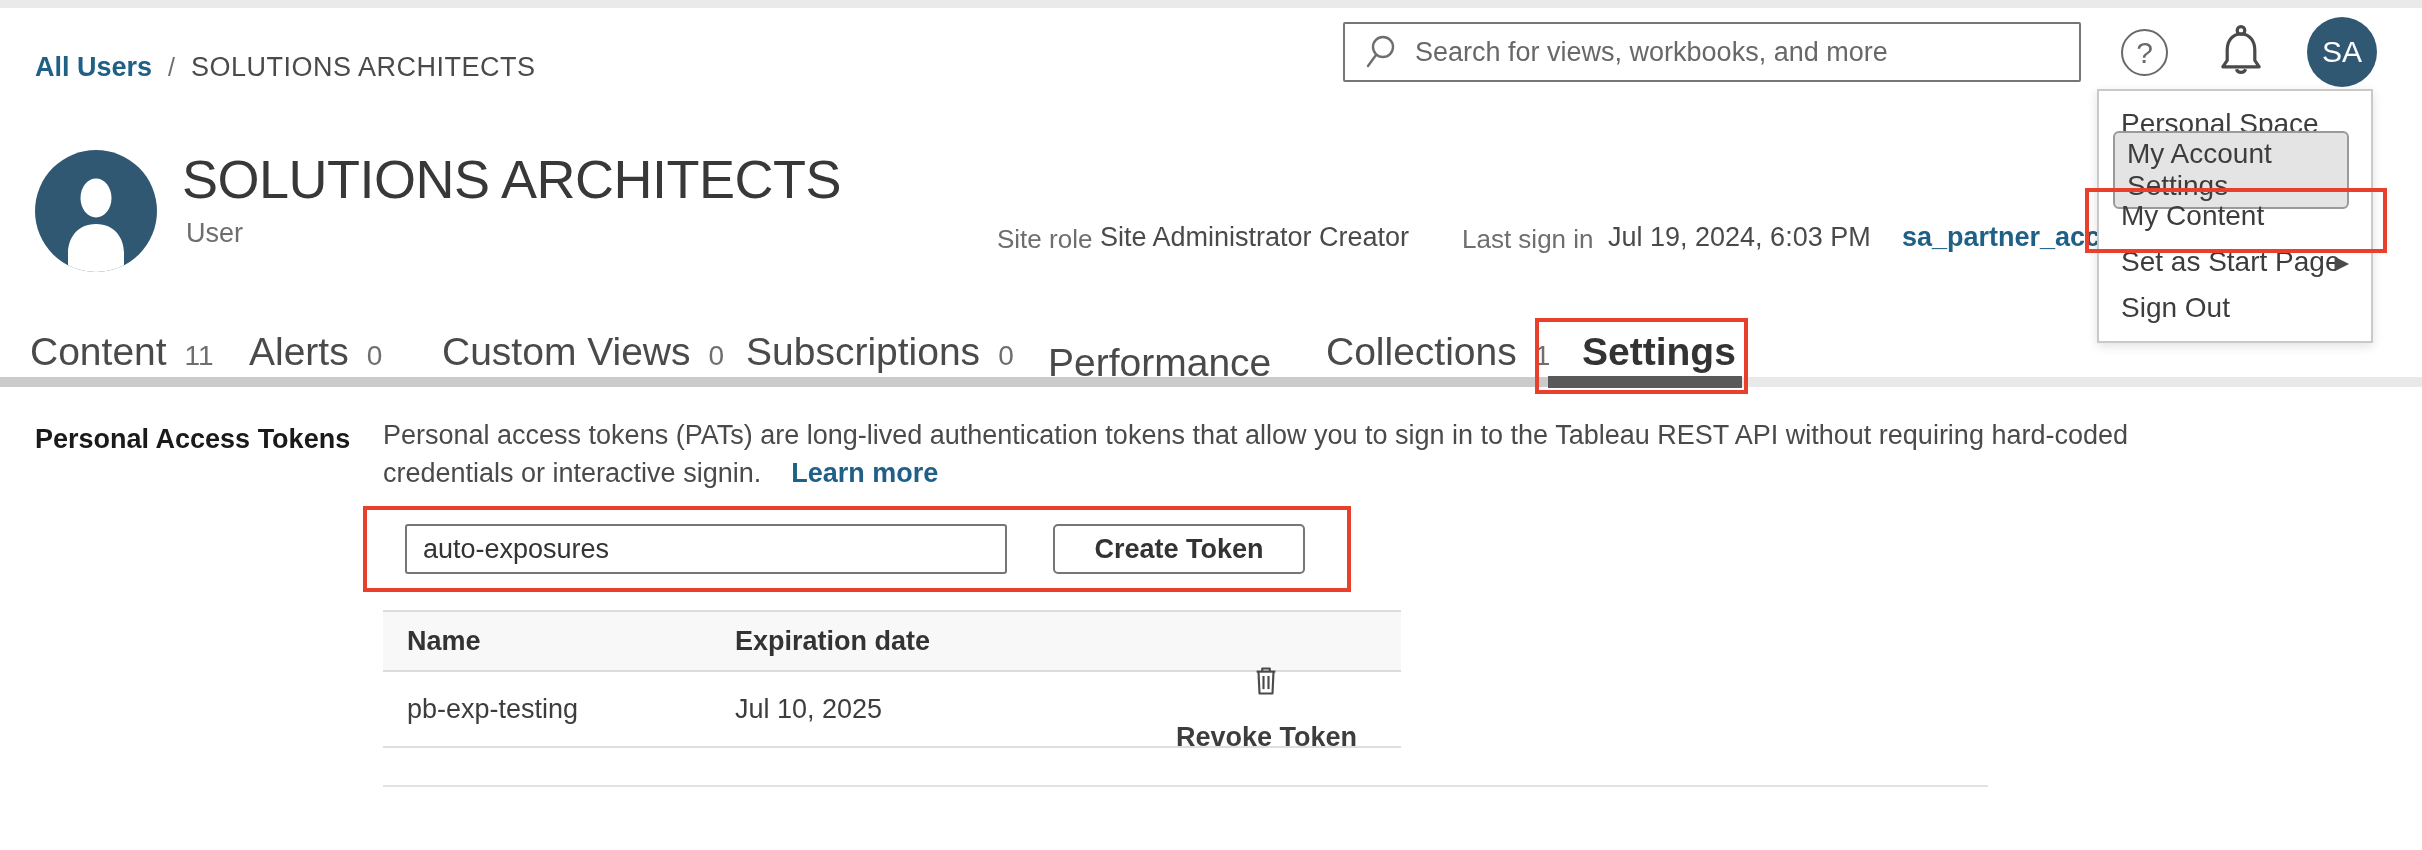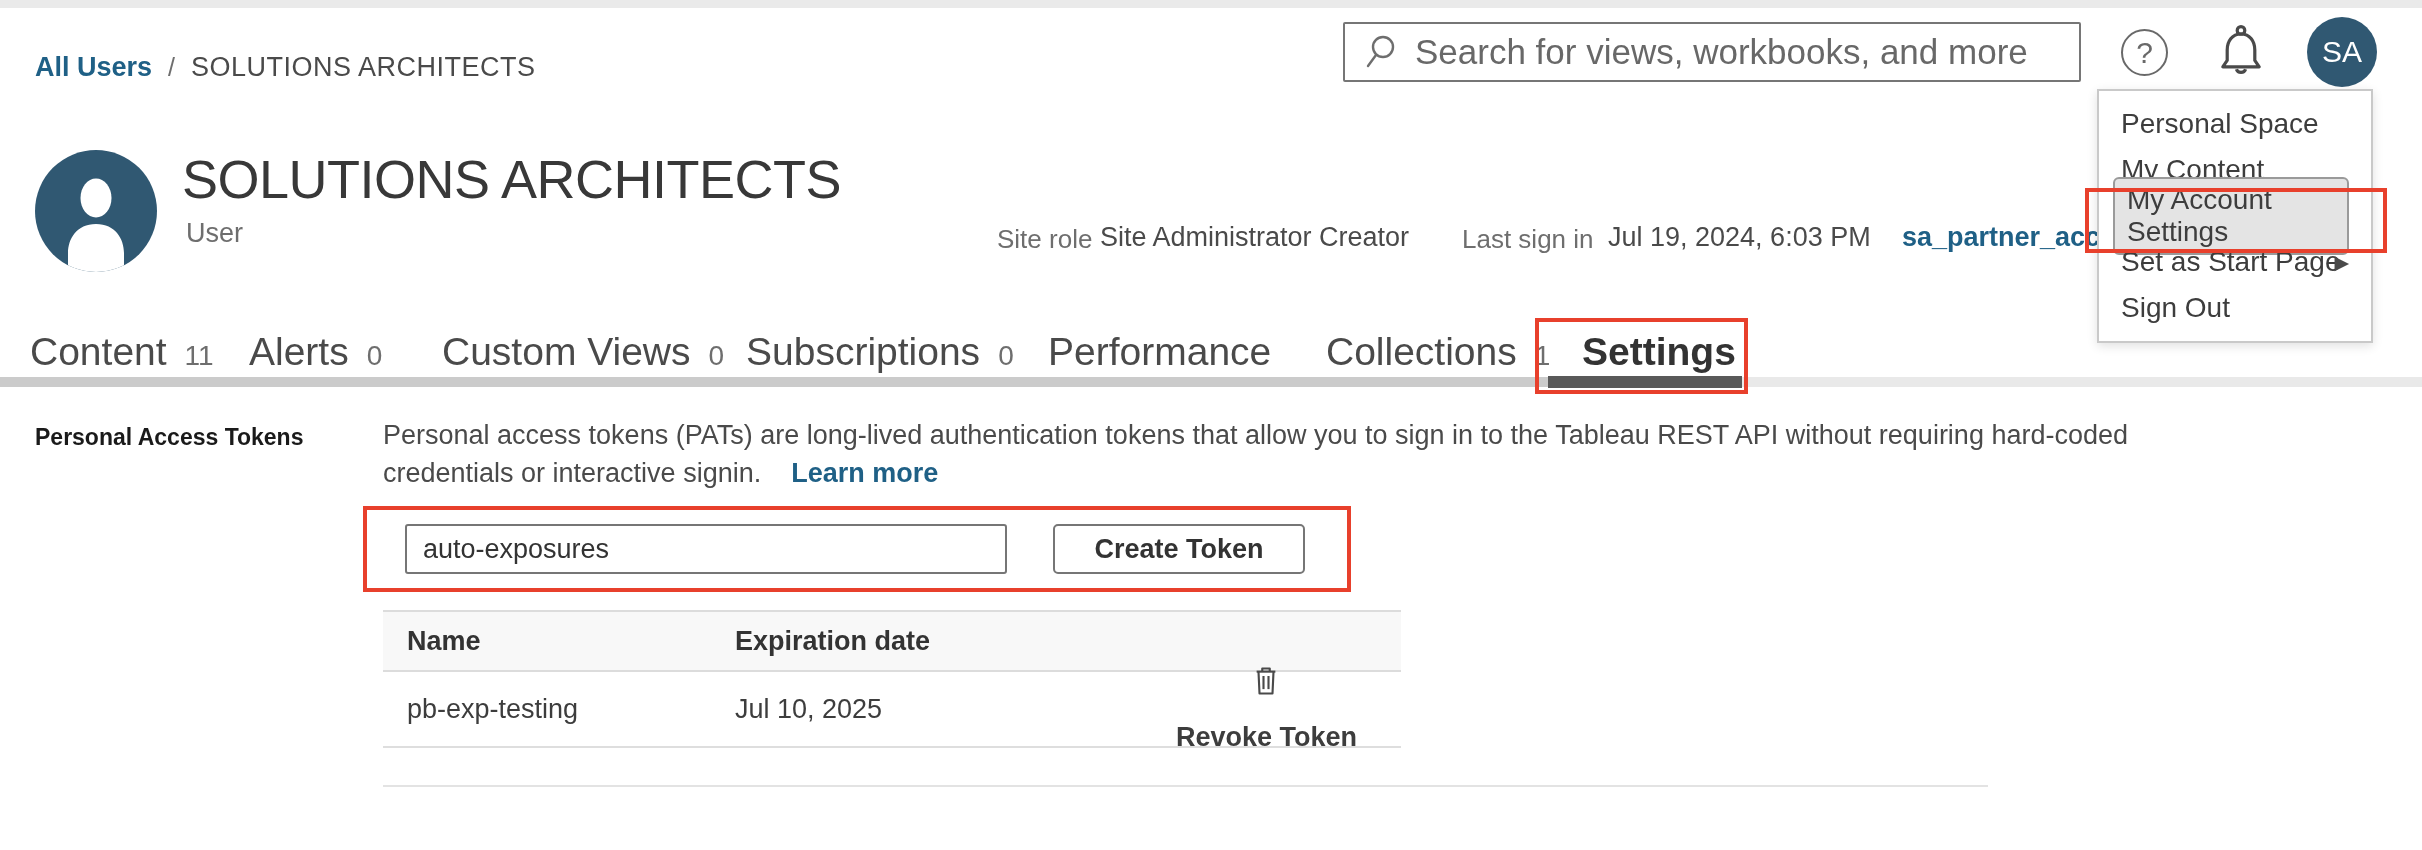--- a/index.html
+++ b/index.html
@@ -24,21 +24,21 @@
   .crumb-sep { color: #6e6e6e; font-size: 25px; }
   .crumb-current { color: #4a4a4a; letter-spacing: 0.5px; }
 
   
   .search-box {
     left: 1343px; top: 22px; width: 738px; height: 60px;
     border: 2px solid #767676; border-radius: 2px; background: #fff;
     display: flex; align-items: center; padding-left: 20px;
   }
   .search-box input {
-    border: none; outline: none; flex: 1; font-size: 35px; color: #3b82f6;
+    border: none; outline: none; flex: 1; font-size: 27px; color: #3b82f6;
     font-family: "Liberation Sans", "DejaVu Sans", sans-serif; margin-left: 16px; background: transparent;
   }
   .search-box input::placeholder { color: #686868; opacity: 1; }
 
   
   .help-btn {
     left: 2121px; top: 29px; width: 47px; height: 47px; border-radius: 50%;
     border: 2.5px solid #696969; color: #696969; display: flex; align-items: center; justify-content: center;
     font-size: 30px; cursor: pointer; background: #fff;
   }
@@ -89,21 +89,21 @@
     height: 46px; display: flex; align-items: center; padding: 0 22px;
     font-size: 28px; color: #3d3d3d; cursor: pointer; position: relative;
   }
   .menu-pill {
     margin-left: -8px; padding: 5px 12px; background: #e4e4e4;
     border: 2px solid #9a9a9a; border-radius: 6px;
   }
   .menu-arrow { position: absolute; right: 22px; font-size: 19px; color: #4a4a4a; }
 
   
-  .section-label { left: 35px; top: 424px; font-size: 23px; font-weight: bold; color: #1a1a1a; }
+  .section-label { left: 35px; top: 424px; font-size: 27px; font-weight: bold; color: #1a1a1a; }
   .desc-line { left: 383px; font-size: 27px; color: #4a4a4a; white-space: nowrap; }
   .desc-line-1 { top: 420px; }
   .desc-line-2 { top: 458px; display: flex; align-items: baseline; }
   .learn-more { color: #1f6086; font-weight: bold; margin-left: 30px; cursor: pointer; }
 
   .token-input {
     left: 405px; top: 524px; width: 602px; height: 50px;
     border: 2px solid #767676; border-radius: 3px; font-size: 27px; color: #333;
     padding: 0 16px; outline: none; font-family: "Liberation Sans", "DejaVu Sans", sans-serif;
   }
@@ -190,21 +190,21 @@
     <span class="tab-count">0</span>
   </div>
   <div class="abs tab" style="left:442px;">
     <span class="tab-label">Custom Views</span>
     <span class="tab-count">0</span>
   </div>
   <div class="abs tab" style="left:746px;">
     <span class="tab-label">Subscriptions</span>
     <span class="tab-count">0</span>
   </div>
-  <div class="abs tab" style="left:1048px;">
+  <div class="abs tab" style="left:1048px;margin-top:11px;">
     <span class="tab-label">Performance</span>
   </div>
   <div class="abs tab" style="left:1326px;">
     <span class="tab-label">Collections</span>
     <span class="tab-count">1</span>
   </div>
   <div class="abs tab selected" style="left:1582px;">
     <span class="tab-label">Settings</span>
   </div>
 
@@ -243,24 +243,24 @@
     </div>
   </div>
 
   <div class="abs section-divider"></div>
 
   <div class="abs account-menu">
     <div class="menu-item">
       <span>Personal Space</span>
     </div>
     <div class="menu-item">
+      <span class="menu-pill">My Account Settings</span>
+    </div>
+    <div class="menu-item">
       <span>My Content</span>
-    </div>
-    <div class="menu-item">
-      <span class="menu-pill">My Account Settings</span>
     </div>
     <div class="menu-item">
       <span>Set as Start Page</span>
       <span class="menu-arrow">▶</span>
     </div>
     <div class="menu-item">
       <span>Sign Out</span>
     </div>
   </div>
 

